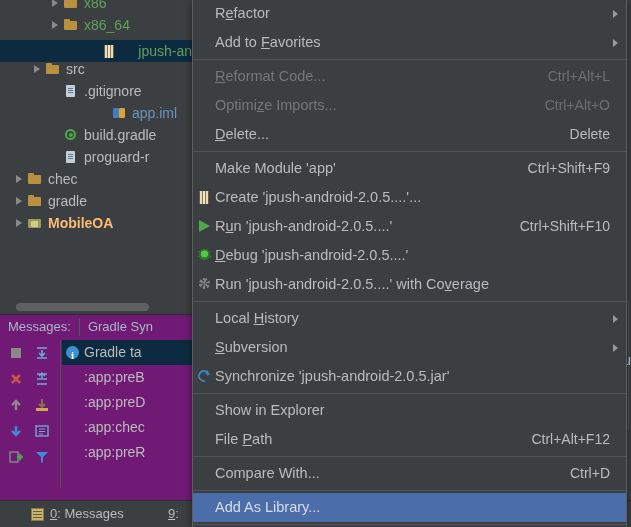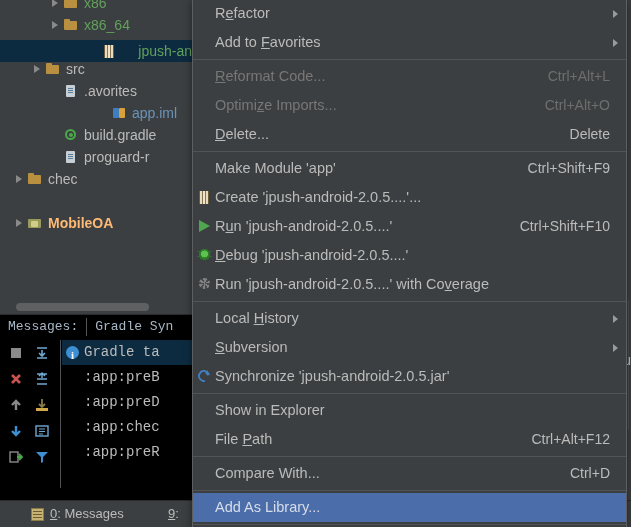--- a/index.html
+++ b/index.html
@@ -55,21 +55,21 @@
   .c-white{color:#bbbbbb;}
   .c-green{color:#62a05b;}
   .c-blue{color:#6b93b8;}
   .c-bold{font-weight:bold;color:#fdba74;}
 
   
   .h-scroll{position:absolute;left:16px;top:303px;width:133px;height:8px;background:#5e6061;border-radius:4px;}
   .split-line{position:absolute;left:0;top:314px;width:192px;height:1px;background:#2b2b2b;}
 
   
-  .msg-panel{position:absolute;left:0;top:315px;width:192px;height:185px;background:#000000;font-family:Liberation Mono, monospace;}
+  .msg-panel{position:absolute;left:0;top:315px;width:192px;height:185px;background:#701a75;}
   .msg-head{position:absolute;left:0;top:0;height:24px;line-height:24px;display:flex;align-items:center;}
   .msg-head .t1{padding-left:8px;color:#a9b7c6;font-size:13px;}
   .msg-head .divider{width:1px;height:18px;background:#555;margin:0 8px;}
   .msg-head .t2{color:#a9b7c6;font-size:13px;}
   .msg-body{position:absolute;left:0;top:25px;width:192px;height:160px;}
   .msg-toolbar{position:absolute;left:0;top:0;width:60px;height:150px;}
   .tb-ico{position:absolute;width:20px;height:20px;}
   .toolbar-divider{position:absolute;left:60px;top:0;width:1px;height:148px;background:#4e5254;}
   .msg-list{position:absolute;left:62px;top:0;width:130px;}
   .msg-item{height:25px;line-height:25px;white-space:nowrap;font-size:14px;color:#bbbbbb;padding-left:22px;position:relative;}
@@ -166,21 +166,21 @@
       <div class="tree-row" style="top: 58px;">
         <span style="display: inline-block; width: 32px;"></span>
         <span class="arrow closed"></span>
         <span class="ico folder"></span>
         <span class="lbl c-white">src</span>
       </div>
       <div class="tree-row" style="top: 80px;">
         <span style="display: inline-block; width: 50px;"></span>
         <span class="arrow none"></span>
         <span class="ico file"></span>
-        <span class="lbl c-white">.avorites</span>
+        <span class="lbl c-white">.gitignore</span>
       </div>
       <div class="tree-row" style="top: 102px; padding-left: 48px;">
         <span style="display: inline-block; width: 50px;"></span>
         <span class="arrow none"></span>
         <span class="ico iml"></span>
         <span class="lbl c-blue">app.iml</span>
       </div>
       <div class="tree-row" style="top: 124px;">
         <span style="display: inline-block; width: 50px;"></span>
         <span class="arrow none"></span>
@@ -191,20 +191,26 @@
         <span style="display: inline-block; width: 50px;"></span>
         <span class="arrow none"></span>
         <span class="ico file"></span>
         <span class="lbl c-white">proguard-r</span>
       </div>
       <div class="tree-row" style="top: 168px;">
         <span style="display: inline-block; width: 14px;"></span>
         <span class="arrow closed"></span>
         <span class="ico folder"></span>
         <span class="lbl c-white">chec</span>
+      </div>
+      <div class="tree-row" style="top: 190px;">
+        <span style="display: inline-block; width: 14px;"></span>
+        <span class="arrow closed"></span>
+        <span class="ico folder"></span>
+        <span class="lbl c-white">gradle</span>
       </div>
       <div class="tree-row" style="top: 212px;">
         <span style="display: inline-block; width: 14px;"></span>
         <span class="arrow closed"></span>
         <span class="ico folder-mod"></span>
         <span class="lbl c-bold">MobileOA</span>
       </div>
     </div>
 
   <div class="h-scroll"></div>

